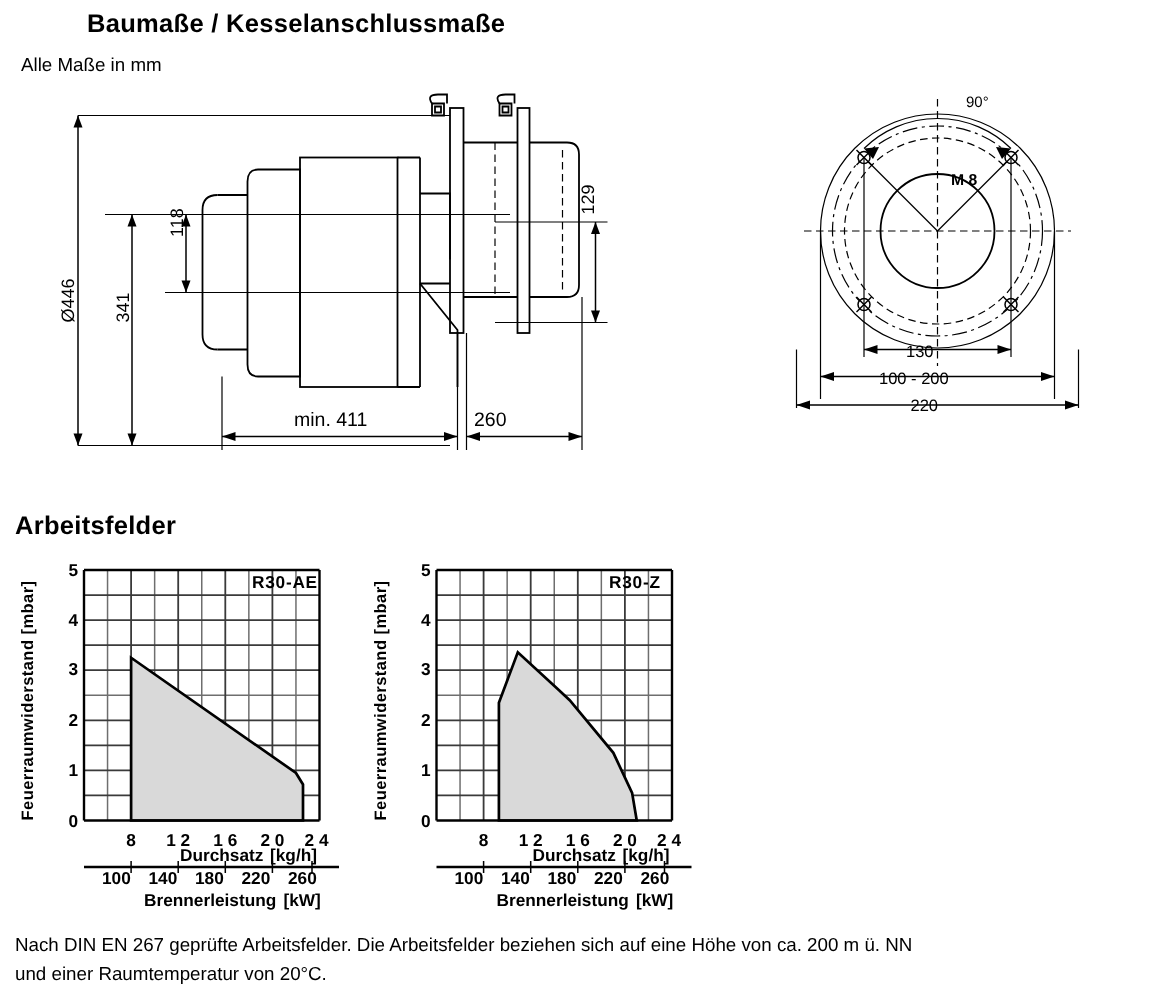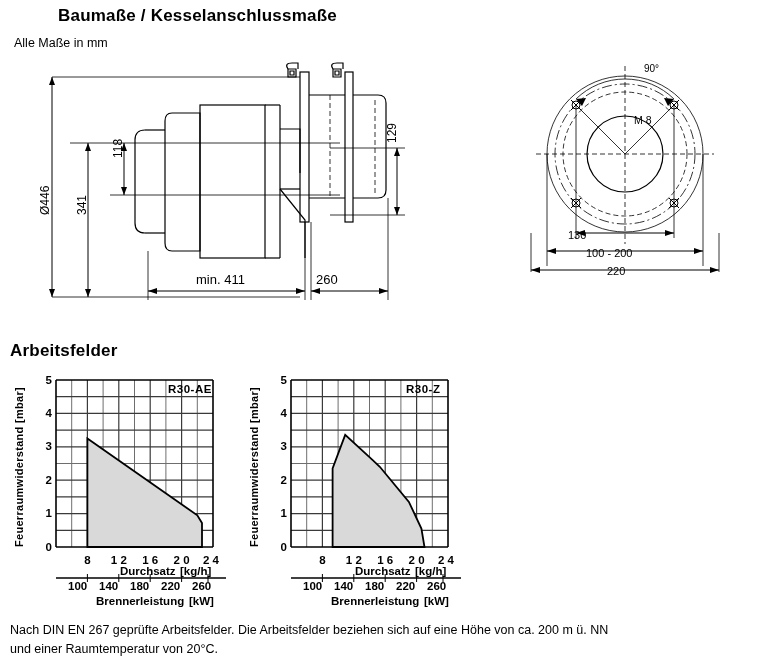--- a/index.html
+++ b/index.html
@@ -248,23 +248,23 @@
       <path d="M11 212 l9 -3 l0 6 z" fill="#000" stroke="none"></path>
       <path d="M199 212 l-9 -3 l0 6 z" fill="#000" stroke="none"></path>
       <line x1="11" y1="175" x2="11" y2="214" class="thin"></line>
       <line x1="199" y1="175" x2="199" y2="214" class="thin"></line>
     </g>
   </svg>
 </div>
 
 <div class="abs dim" style="left:644px;top:63px;font-size:10px;">90°</div>
 
-<div class="abs dim" style="left:634px;top:114px;font-size:10.5px;font-weight:normal;">M 8</div>
-
-<div class="abs dim" style="left:568px;top:229px;font-size:11px;">130</div>
+<div class="abs dim" style="left:634px;top:114px;font-size:10.5px;font-weight:bold;">M 8</div>
+
+<div class="abs dim" style="left:604px;top:229px;font-size:11px;">130</div>
 
 <div class="abs dim" style="left:586px;top:247px;font-size:11px;">100 - 200</div>
 
 <div class="abs dim" style="left:607px;top:265px;font-size:11px;">220</div>
 
 <div class="chart-wrap" style="left:8px;top:375px;width:230px;height:215px;">
 
   <div class="abs ylabel-rot" style="left:5px;top:4px;height:168px;">Feuerraumwiderstand [mbar]</div>
 
   <svg width="230" height="215" viewBox="0 0 230 215">

